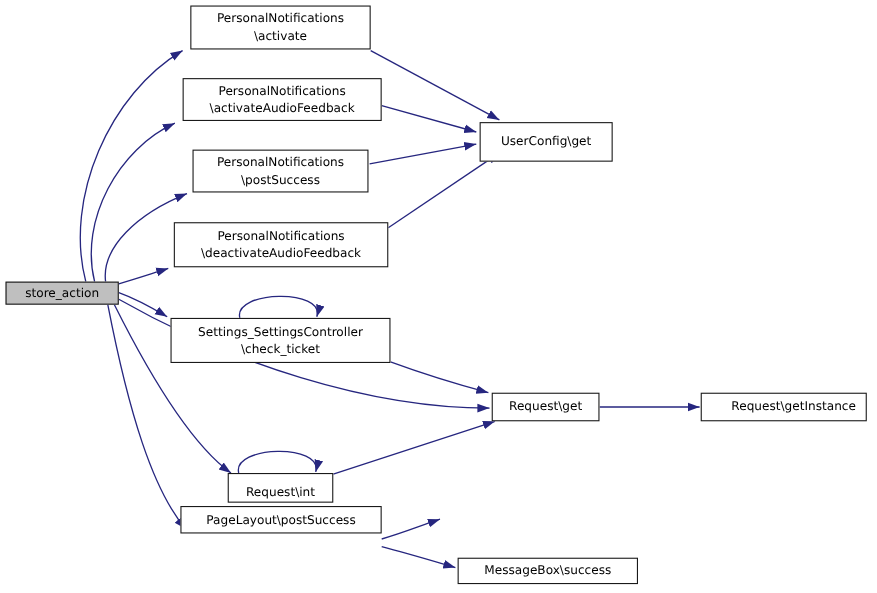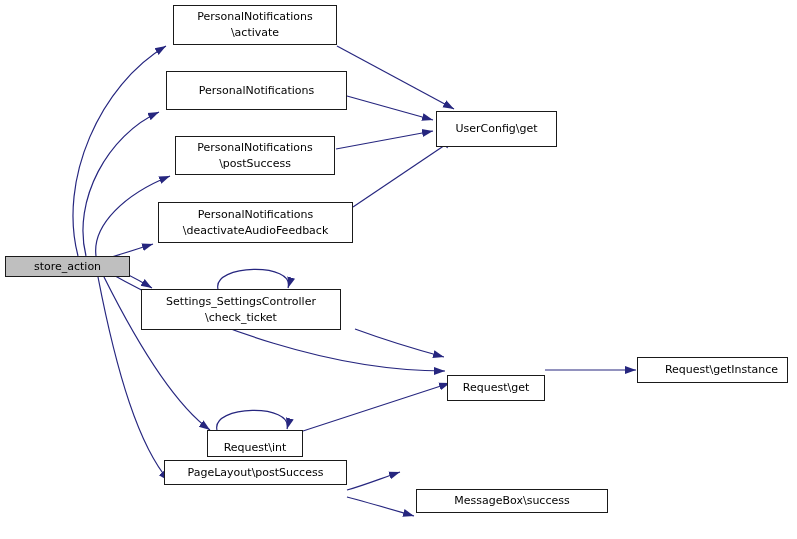--- a/index.html
+++ b/index.html
@@ -31,33 +31,33 @@
     text-align: center;
     white-space: nowrap;
     cursor: pointer;
   }
   .node.highlight {
     background: #bfbfbf;
     border-width: 1.6px;
     cursor: default;
   }
   
-  #n-store          { left: 5px;   top: 256px; width: 125px; height: 21px; }
+  #n-store          { left: 5px;   top: 256px; width: 103px; height: 21px; }
   #n-activate       { left: 173px; top: 5px;   width: 164px; height: 40px; }
   #n-activateAudio  { left: 166px; top: 71px;  width: 181px; height: 39px; }
   #n-deactivate     { left: 175px; top: 136px; width: 160px; height: 39px; }
   #n-deactivateAudio{ left: 158px; top: 202px; width: 195px; height: 41px; }
   #n-userconfig     { left: 436px; top: 111px; width: 121px; height: 36px; }
-  #n-check          { left: 141px; top: 289px; width: 200px; height: 41px; }
-  #n-reqget         { left: 447px; top: 375px; width: 98px;  height: 26px; }
+  #n-check          { left: 155px; top: 289px; width: 200px; height: 41px; }
+  #n-reqget         { left: 447px; top: 357px; width: 98px;  height: 26px; }
   #n-reqgetinst     { left: 637px; top: 357px; width: 151px; height: 26px; padding-left: 18px; }
   #n-reqint         { left: 207px; top: 430px; width: 96px;  height: 27px; justify-content: flex-end; }
   #n-postsuccess    { left: 164px; top: 460px; width: 183px; height: 25px; }
   #n-postmessage    { left: 402px; top: 457px; width: 180px; height: 24px; }
-  #n-msgsuccess     { left: 416px; top: 489px; width: 192px; height: 24px; text-align: center; }
+  #n-msgsuccess     { left: 416px; top: 507px; width: 164px; height: 24px; text-align: center; }
   .edge {
     stroke: #26267f;
     stroke-width: 1.2;
     fill: none;
   }
 </style>
 </head>
 <body>
 
 <div id="canvas">
@@ -93,20 +93,21 @@
     <span>store_action</span>
   </div>
 
   <div class="node" id="n-activate">
     <span>PersonalNotifications</span>
     <span>\activate</span>
   </div>
 
   <div class="node" id="n-activateAudio">
     <span>PersonalNotifications</span>
+    <span>\activateAudioFeedback</span>
   </div>
 
   <div class="node" id="n-deactivate">
     <span>PersonalNotifications</span>
     <span>\postSuccess</span>
   </div>
 
   <div class="node" id="n-deactivateAudio">
     <span>PersonalNotifications</span>
     <span>\deactivateAudioFeedback</span>

